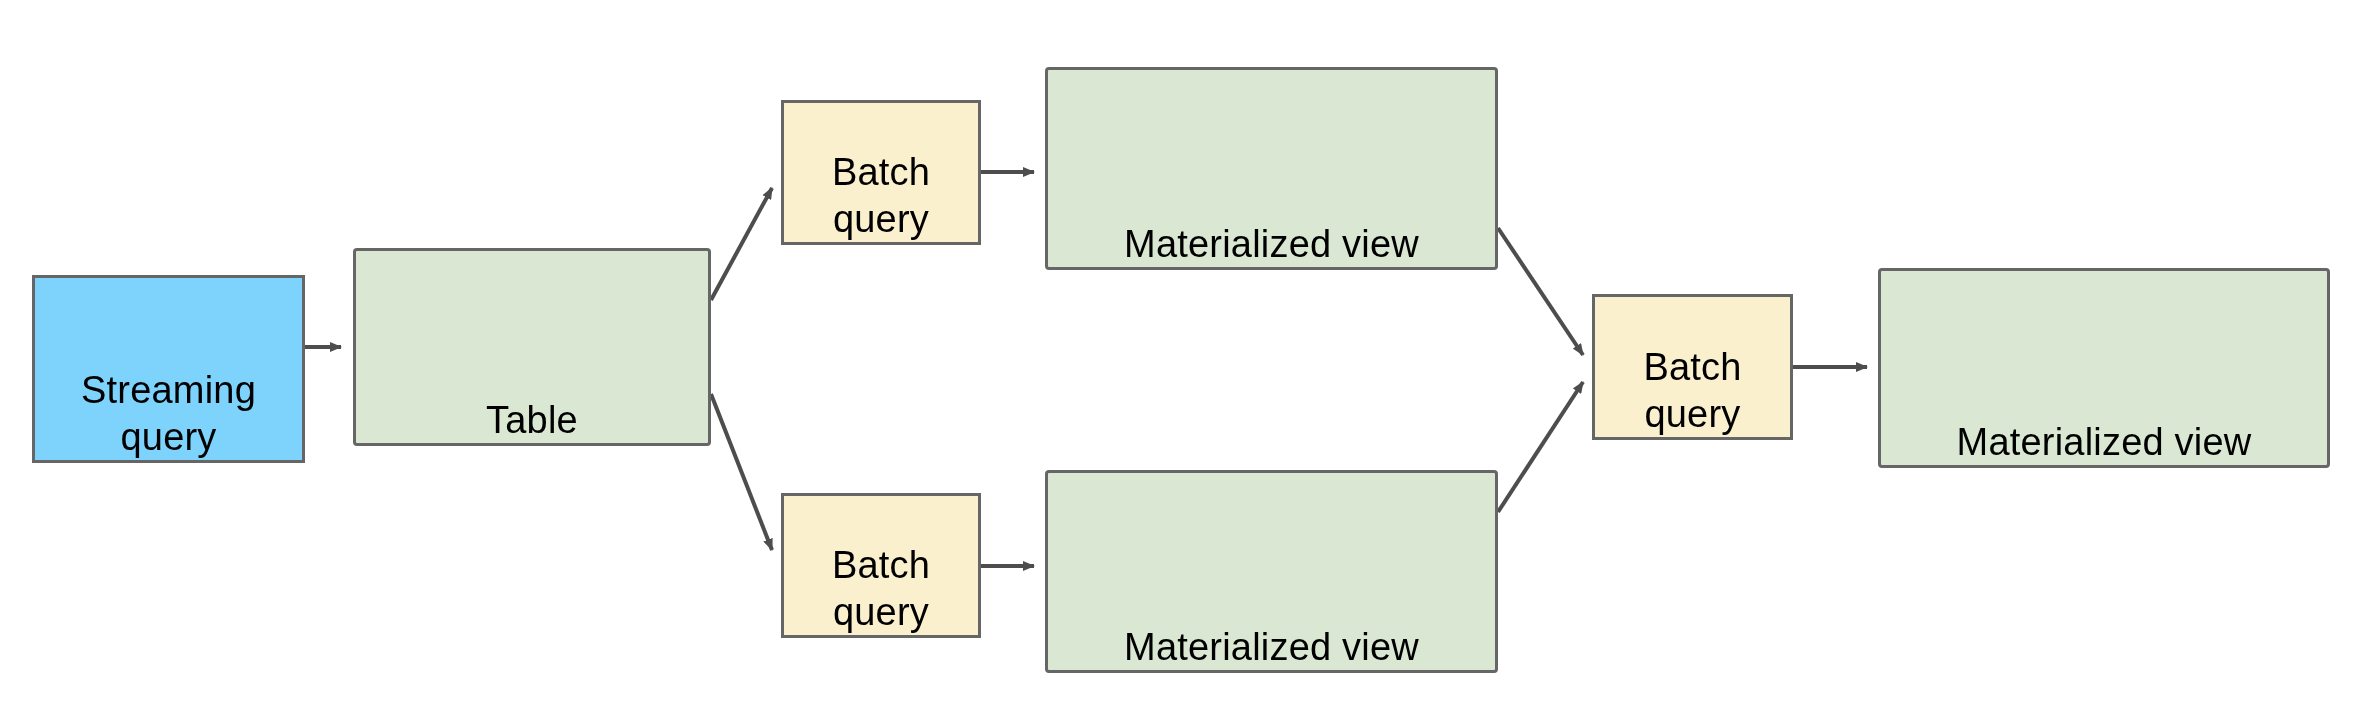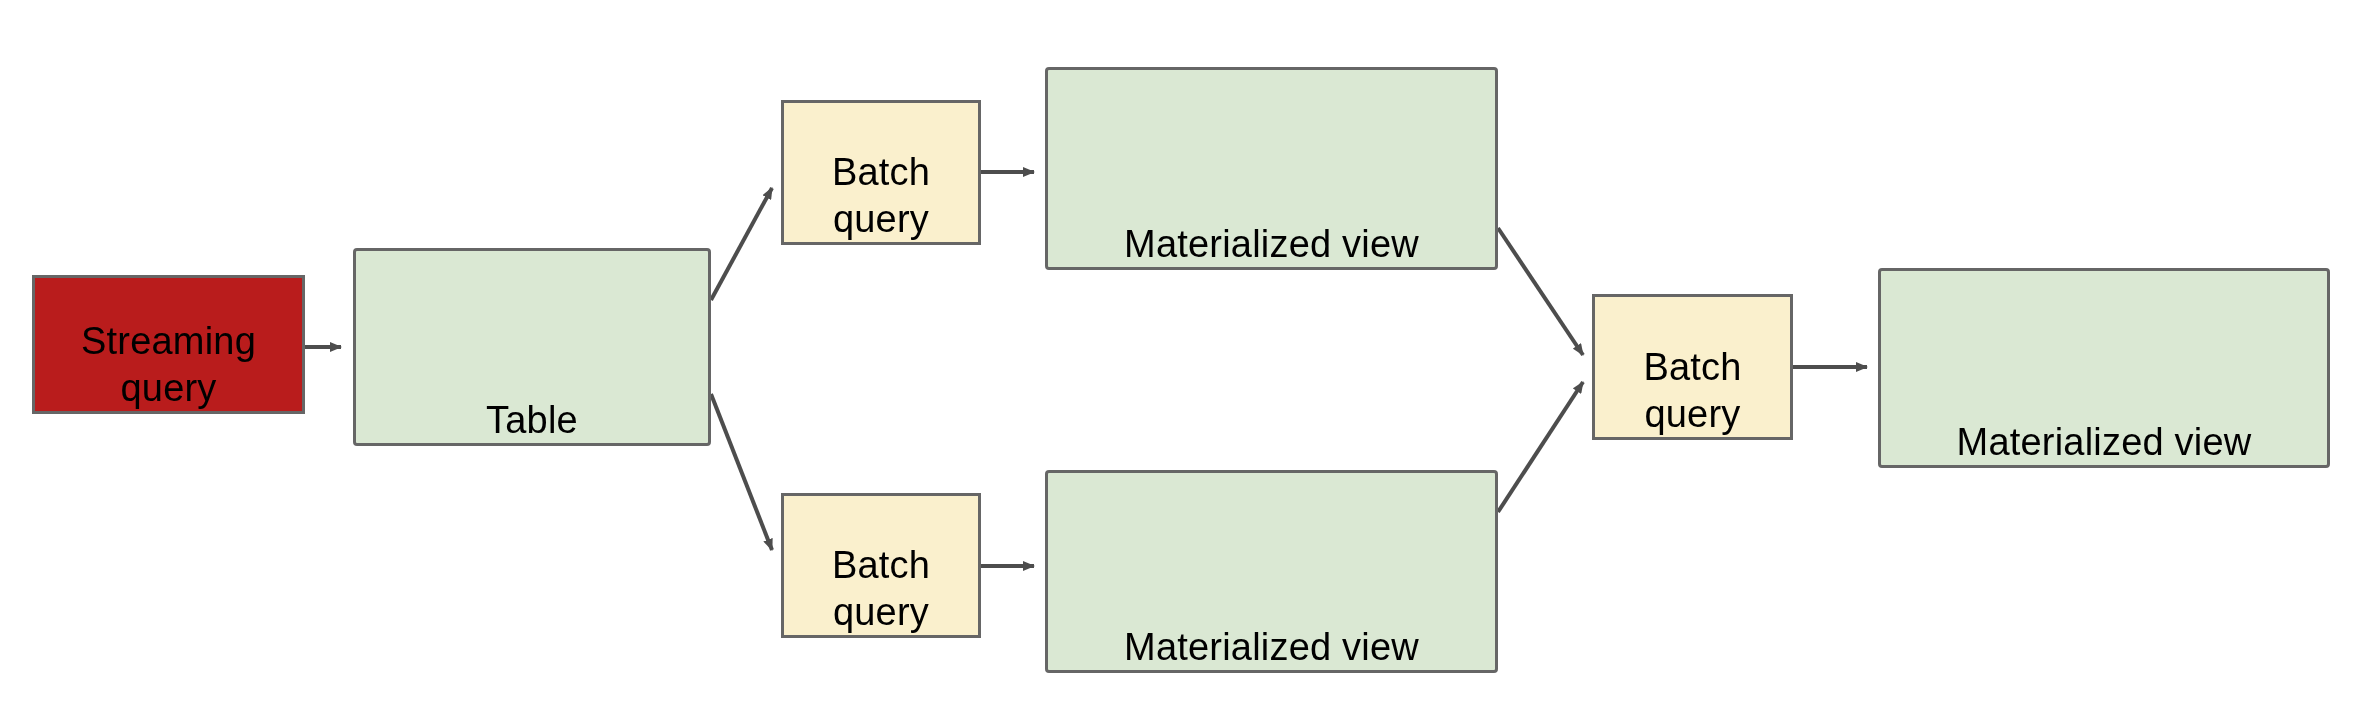--- a/index.html
+++ b/index.html
@@ -91,21 +91,21 @@
 
     <g>
       <line x1="1498" y1="512" x2="1583" y2="382" stroke="#4d4d4d" stroke-width="4" marker-end="url(#arrowhead)"></line>
     </g>
 
     <g>
       <line x1="1793" y1="367" x2="1867" y2="367" stroke="#4d4d4d" stroke-width="4" marker-end="url(#arrowhead)"></line>
     </g>
   </svg>
 
-  <div class="node node-query" style="left: 32px; top: 275px; width: 273px; height: 139px; background: #b91c1c; border-color: rgb(102, 102, 102);">
+  <div class="node node-query" style="left: 32px; top: 275px; width: 273px; height: 188px; background: #7dd3fc; border-color: rgb(102, 102, 102);">
     <span class="label">Streaming
 query</span>
   </div>
 
   <div class="node node-store" style="left: 353px; top: 248px; width: 358px; height: 198px; background: rgb(218, 232, 211); border-color: rgb(102, 102, 102);">
     <span class="label">Table</span>
   </div>
 
   <div class="node node-query" style="left: 781px; top: 100px; width: 200px; height: 145px; background: rgb(250, 240, 205); border-color: rgb(102, 102, 102);">
     <span class="label">Batch

